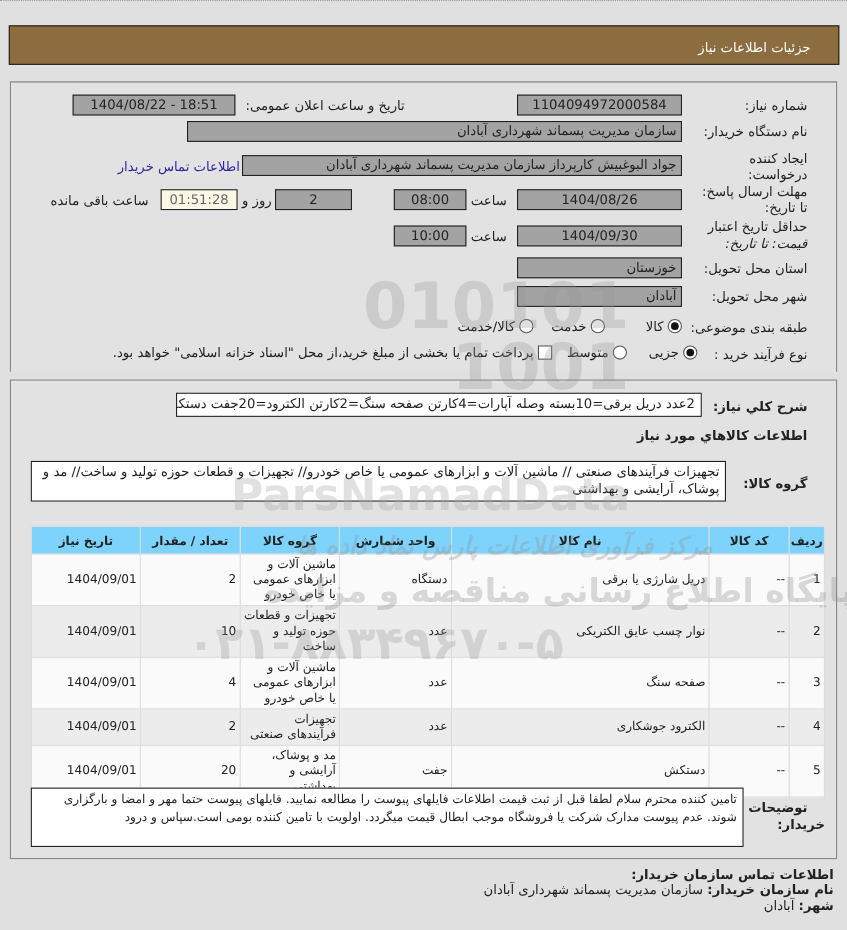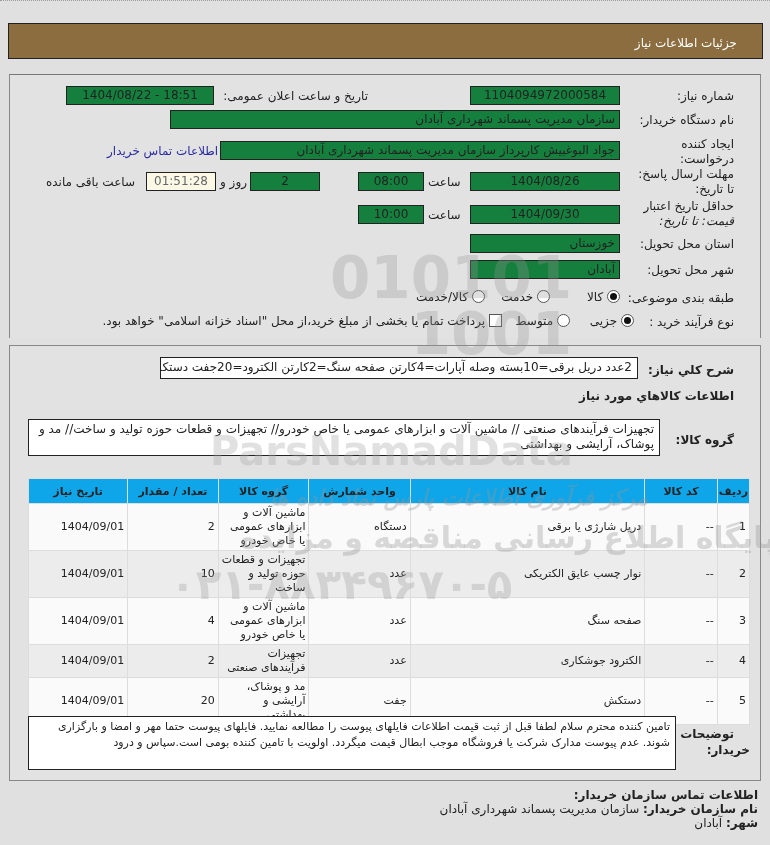--- a/index.html
+++ b/index.html
@@ -18,21 +18,21 @@
       height: 36px; background: #8b6d40; border: 1px solid #222;
       color: #fff; font-size: 12px; padding: 12px 25px 0 0;
     }
     .panel {
       position: absolute; border: 1px solid #888; background: #e2e2e2;
     }
     .p1 { top: 74px; left: 9px; width: 752px; height: 264px; border-bottom: none; border-top: 1px solid #777; }
     .p2 { top: 345px; left: 9px; width: 752px; height: 436px; }
     .lbl { position: absolute; font-size: 12px; color: #222; white-space: nowrap; }
     .box {
-      position: absolute; background: #15803d; border: 1px solid #222;
+      position: absolute; background: #a3a3a3; border: 1px solid #222;
       height: 19px; font-size: 12px; padding: 1px 4px; white-space: nowrap; overflow: hidden;
     }
     .box.r { text-align: right; }
     .box.ltr { direction: ltr; text-align: center; }
     .box.cream { background: #fbf8e6; color: #666; }
     .link { position: absolute; color: #2a2aa0; font-size: 12px; white-space: nowrap; }
     .radio {
       display: inline-block; width: 13px; height: 13px; border-radius: 50%;
       border: 1px solid #555; background: #fff; vertical-align: middle; position: relative;
     }
@@ -43,21 +43,21 @@
     .opt { position: absolute; white-space: nowrap; font-size: 12px; }
     .opt span { vertical-align: middle; }
     .bold { font-weight: bold; }
     .desc-box {
       position: absolute; background: #fff; border: 1px solid #222; font-size: 12px; padding: 2px 5px; line-height: 15px;
     }
     table.items {
       position: absolute; top: 478px; left: 28px; width: 722px; border-collapse: collapse; font-size: 11px;
     }
     table.items th {
-      background: #0ea5e9; color: #222; font-weight: bold; height: 25px; border: 1px solid #ddd;
+      background: #7dd3fc; color: #222; font-weight: bold; height: 25px; border: 1px solid #ddd;
       font-size: 11px;
     }
     table.items td {
       border: 1px solid #ddd; vertical-align: middle; padding: 2px 3px; line-height: 14px;
     }
     table.items tr.odd td { background: #fafafa; }
     table.items tr.even td { background: #ececec; }
     .watermark {
       position: absolute; color: rgba(160,160,160,0.35); font-weight: bold; pointer-events: none; white-space: nowrap;
     }

